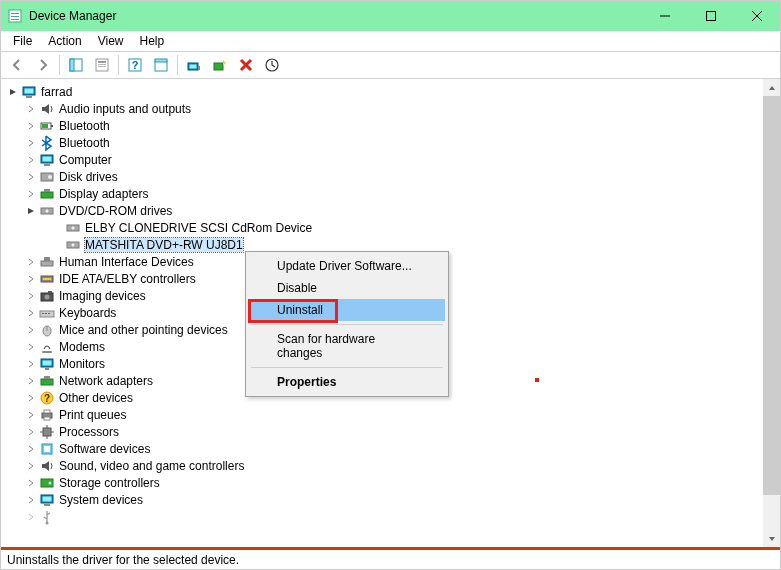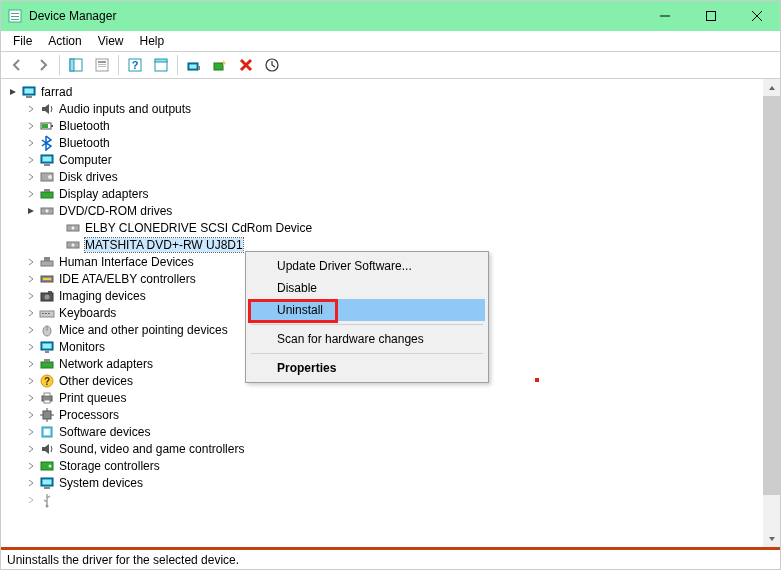--- a/index.html
+++ b/index.html
@@ -119,21 +119,21 @@
   .scroll-thumb {
     position: absolute; left: 0; right: 0; top: 0;
     height: 92%;
     background: #ccc;
   }
   
   .context-menu {
     position: absolute;
     left: 244px;
     top: 250px;
-    width: 244px;
+    width: 204px;
     background: #f0f0f0;
     border: 1px solid #a0a0a0;
     box-shadow: 2px 2px 4px rgba(0,0,0,0.2);
     padding: 3px;
     font-size: 12px;
   }
   .cm-item {
     padding: 4px 24px 4px 28px;
     position: relative;
   }
@@ -475,20 +475,34 @@
             <path d="M2 1 L6 4 L2 7" fill="none" stroke="#888"></path>
           </svg>
         </span>
       <span class="dev-icon">
           <svg viewBox="0 0 16 16">
             <ellipse cx="8" cy="9" rx="4" ry="5" fill="#ccc" stroke="#888"></ellipse>
             <line x1="8" y1="4" x2="8" y2="9" stroke="#888"></line>
           </svg>
         </span>
       <span class="label">Mice and other pointing devices</span>
+    </div>
+    <div class="tree-row indent-1">
+      <span class="arrow">
+          <svg viewBox="0 0 8 8">
+            <path d="M2 1 L6 4 L2 7" fill="none" stroke="#888"></path>
+          </svg>
+        </span>
+      <span class="dev-icon">
+          <svg viewBox="0 0 16 16">
+            <path d="M3 13h10M5 10q3-6 6 0" fill="none" stroke="#555" stroke-width="1.2"></path>
+            <rect x="4" y="12" width="8" height="2" fill="#888"></rect>
+          </svg>
+        </span>
+      <span class="label">Modems</span>
     </div>
     <div class="tree-row indent-1">
       <span class="arrow">
           <svg viewBox="0 0 8 8">
             <path d="M2 1 L6 4 L2 7" fill="none" stroke="#888"></path>
           </svg>
         </span>
       <span class="dev-icon">
           <svg viewBox="0 0 16 16">
             <rect x="2" y="3" width="12" height="8" fill="#08b" stroke="#057"></rect>

